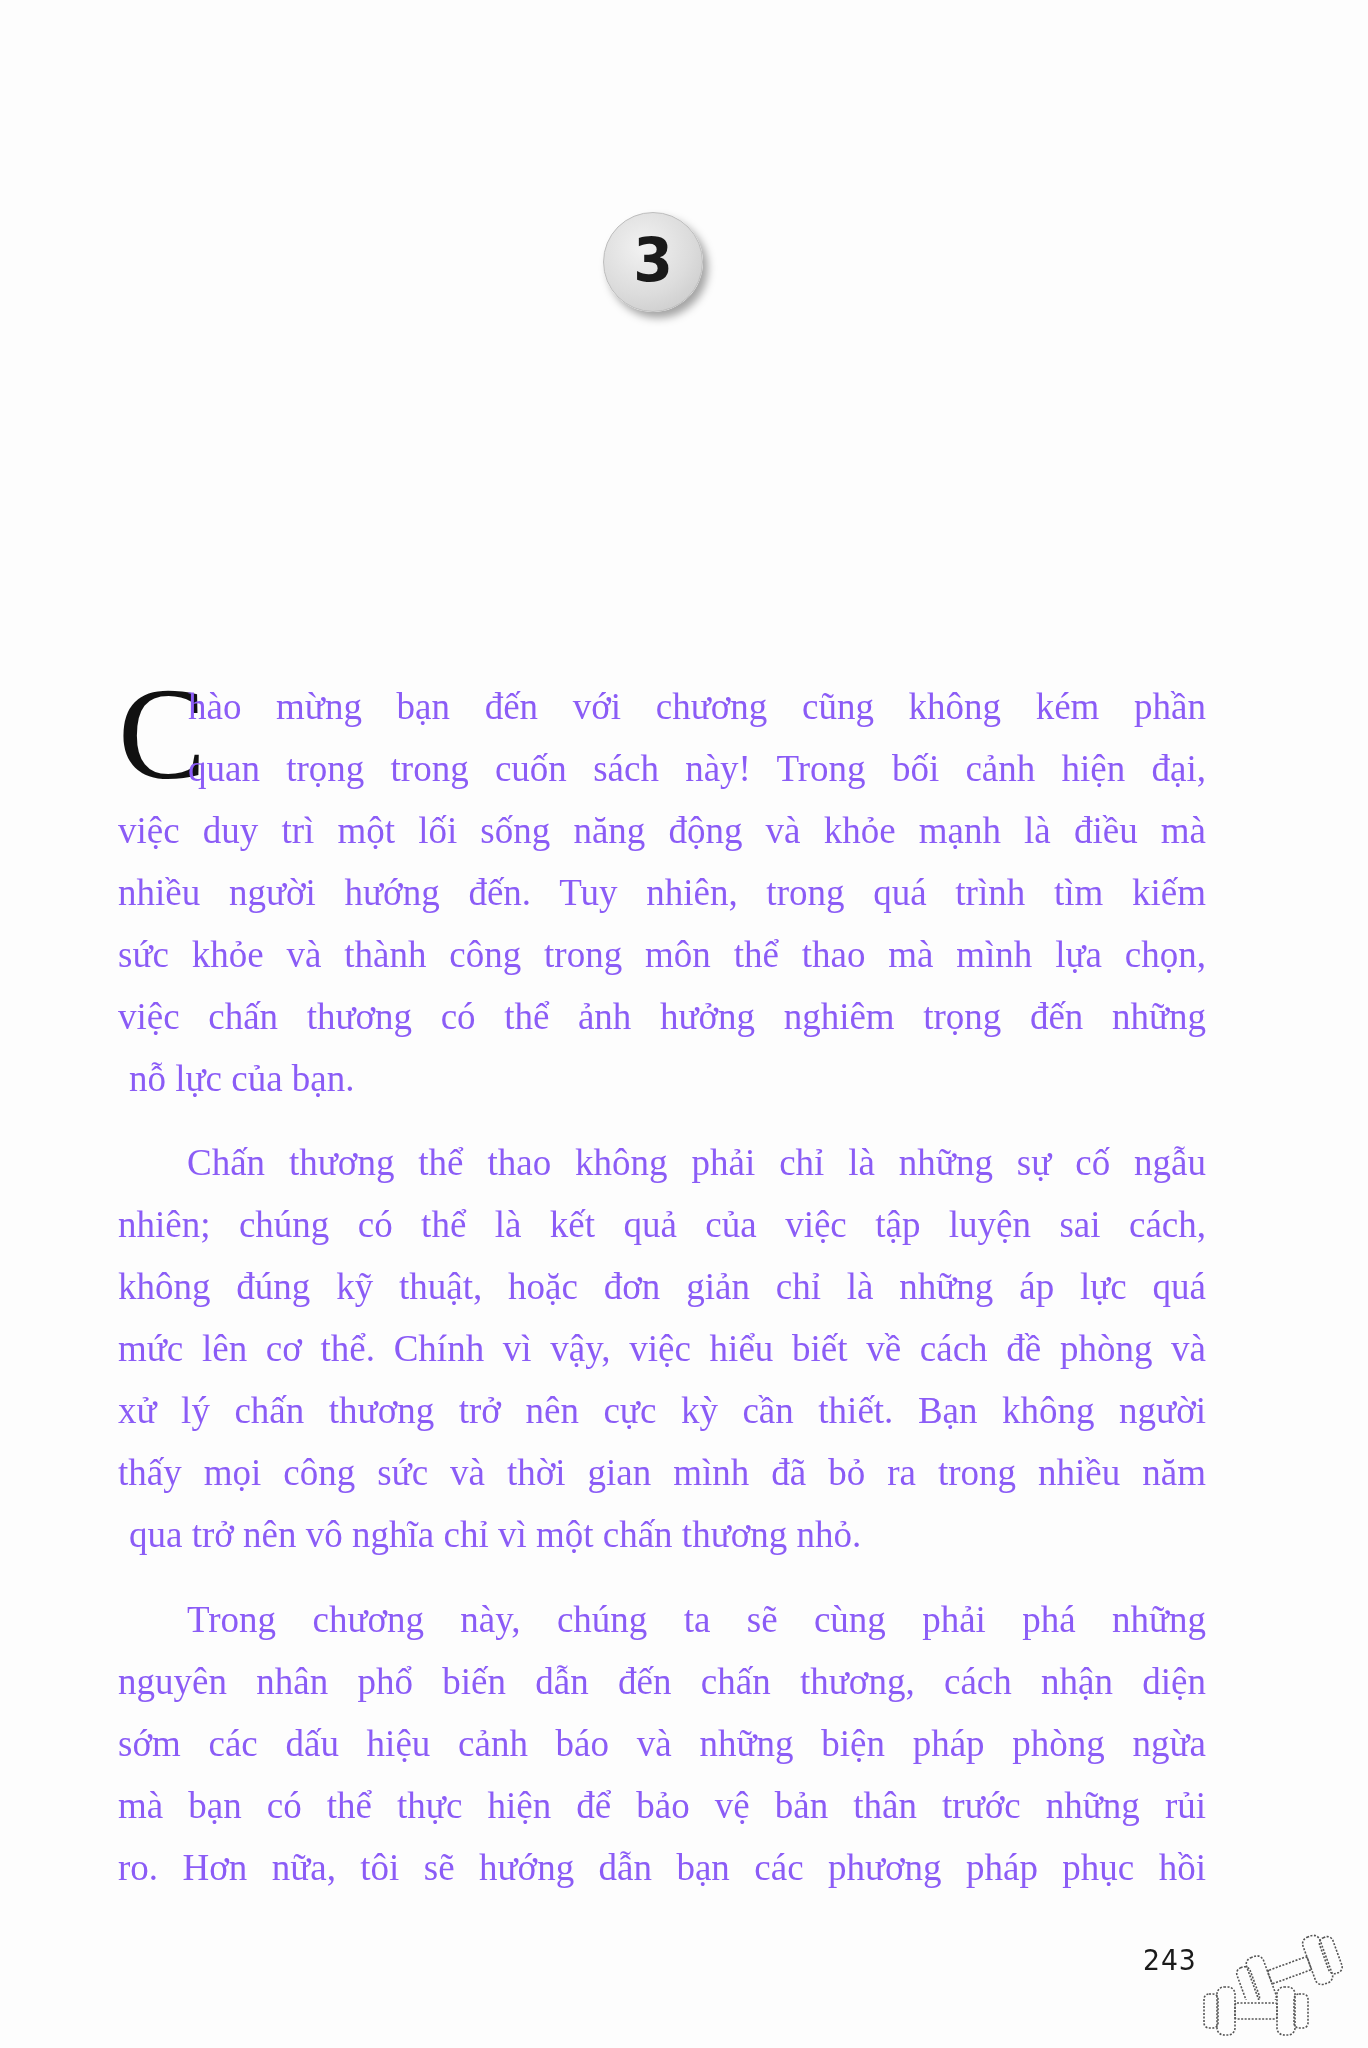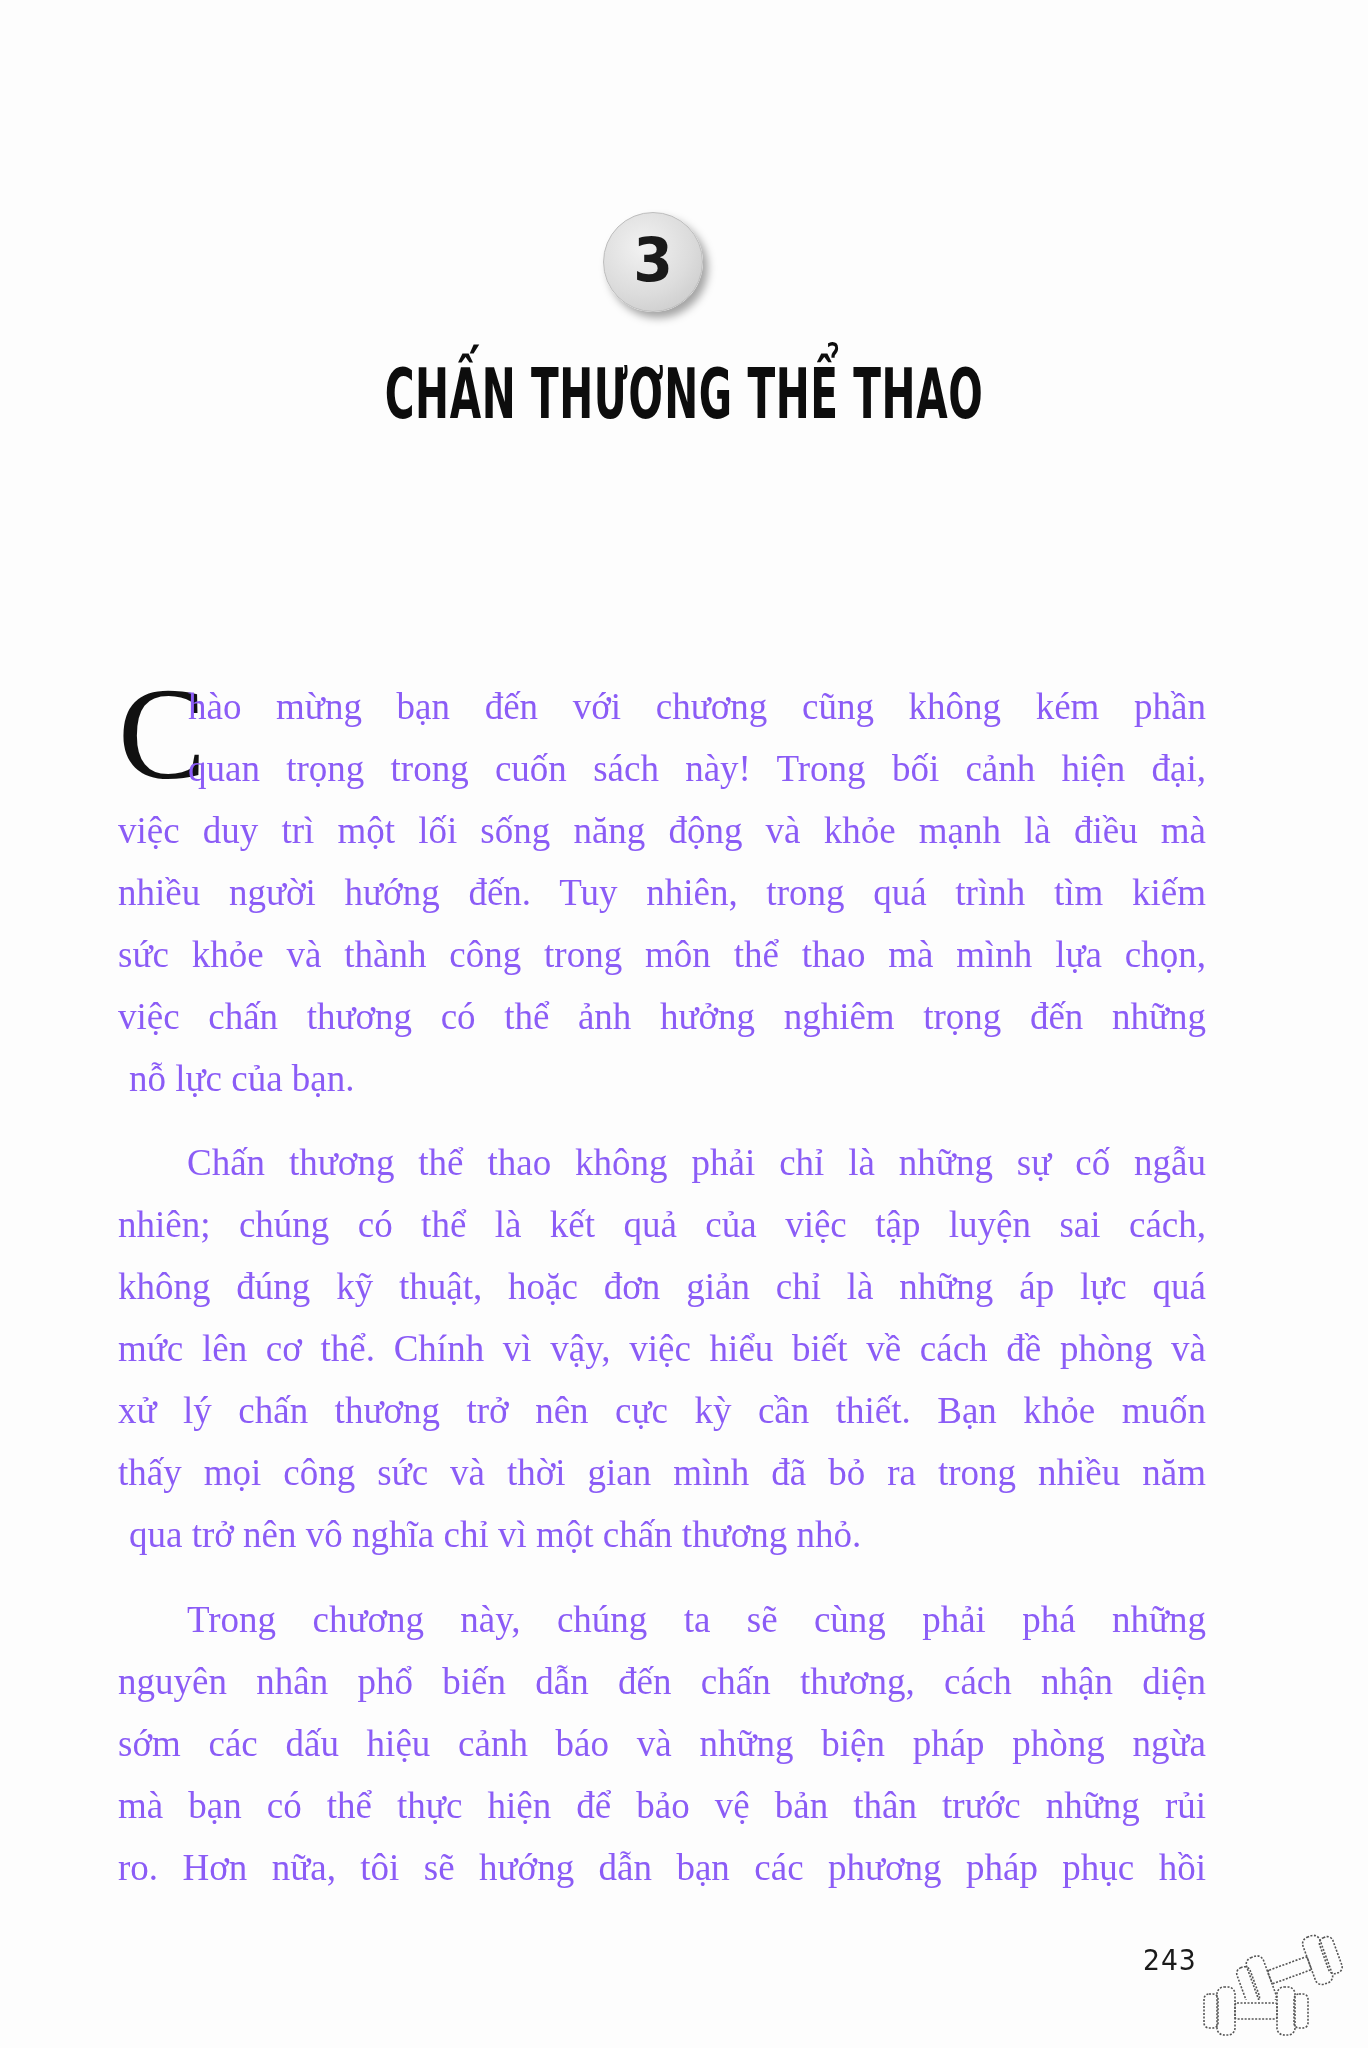--- a/index.html
+++ b/index.html
@@ -71,42 +71,39 @@
 </style>
 </head>
 <body>
 
 <div class="page">
 
   <div class="chapter-badge">
     <div class="chapter-number">3</div>
   </div>
 
-  <div class="chapter-title">
-    <span>CHẤN THƯƠNG THỂ THAO</span>
-  </div>
 
   <div class="drop-cap">C</div>
 
   <div class="body-text" style="top:0;">
     <div class="line dropcap-line" style="top:685px">hào mừng bạn đến với chương cũng không kém phần</div>
     <div class="line dropcap-line" style="top:747px">quan trọng trong cuốn sách này! Trong bối cảnh hiện đại,</div>
     <div class="line" style="top:809px">việc duy trì một lối sống năng động và khỏe mạnh là điều mà</div>
     <div class="line" style="top:871px">nhiều người hướng đến. Tuy nhiên, trong quá trình tìm kiếm</div>
     <div class="line" style="top:933px">sức khỏe và thành công trong môn thể thao mà mình lựa chọn,</div>
     <div class="line" style="top:995px">việc chấn thương có thể ảnh hưởng nghiêm trọng đến những</div>
     <div class="line last" style="top:1057px">nỗ lực của bạn.</div>
   </div>
 
   <div class="body-text" style="top:0;">
     <div class="line indent" style="top:1141px">Chấn thương thể thao không phải chỉ là những sự cố ngẫu</div>
     <div class="line" style="top:1203px">nhiên; chúng có thể là kết quả của việc tập luyện sai cách,</div>
     <div class="line" style="top:1265px">không đúng kỹ thuật, hoặc đơn giản chỉ là những áp lực quá</div>
     <div class="line" style="top:1327px">mức lên cơ thể. Chính vì vậy, việc hiểu biết về cách đề phòng và</div>
-    <div class="line" style="top:1389px">xử lý chấn thương trở nên cực kỳ cần thiết. Bạn khỏe muốn</div>
+    <div class="line" style="top:1389px">xử lý chấn thương trở nên cực kỳ cần thiết. Bạn không người</div>
     <div class="line" style="top:1451px">thấy mọi công sức và thời gian mình đã bỏ ra trong nhiều năm</div>
     <div class="line last" style="top:1513px">qua trở nên vô nghĩa chỉ vì một chấn thương nhỏ.</div>
   </div>
 
   <div class="body-text" style="top:0;">
     <div class="line indent" style="top:1598px">Trong chương này, chúng ta sẽ cùng phải phá những</div>
     <div class="line" style="top:1660px">nguyên nhân phổ biến dẫn đến chấn thương, cách nhận diện</div>
     <div class="line" style="top:1722px">sớm các dấu hiệu cảnh báo và những biện pháp phòng ngừa</div>
     <div class="line" style="top:1784px">mà bạn có thể thực hiện để bảo vệ bản thân trước những rủi</div>
     <div class="line" style="top:1846px">ro. Hơn nữa, tôi sẽ hướng dẫn bạn các phương pháp phục hồi</div>

